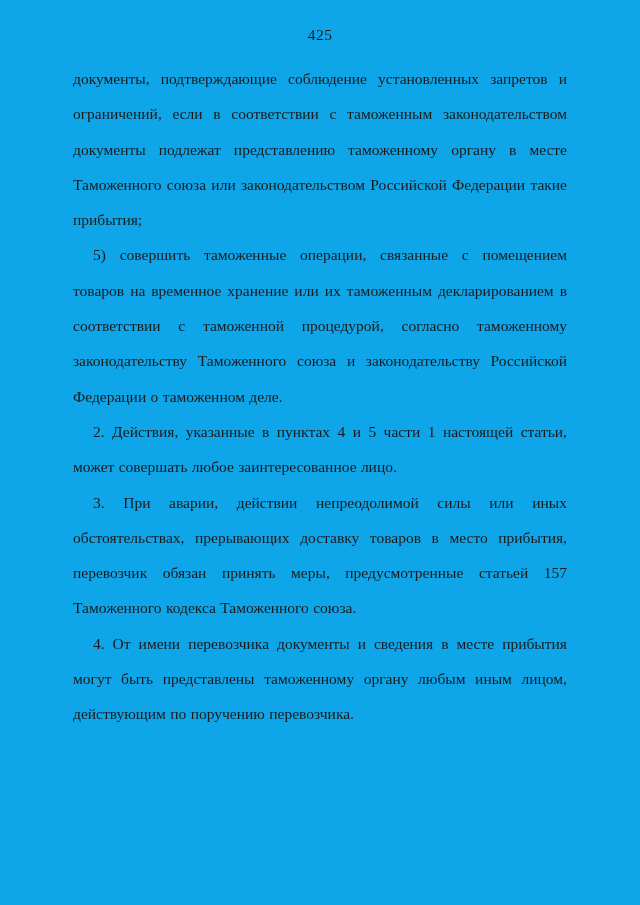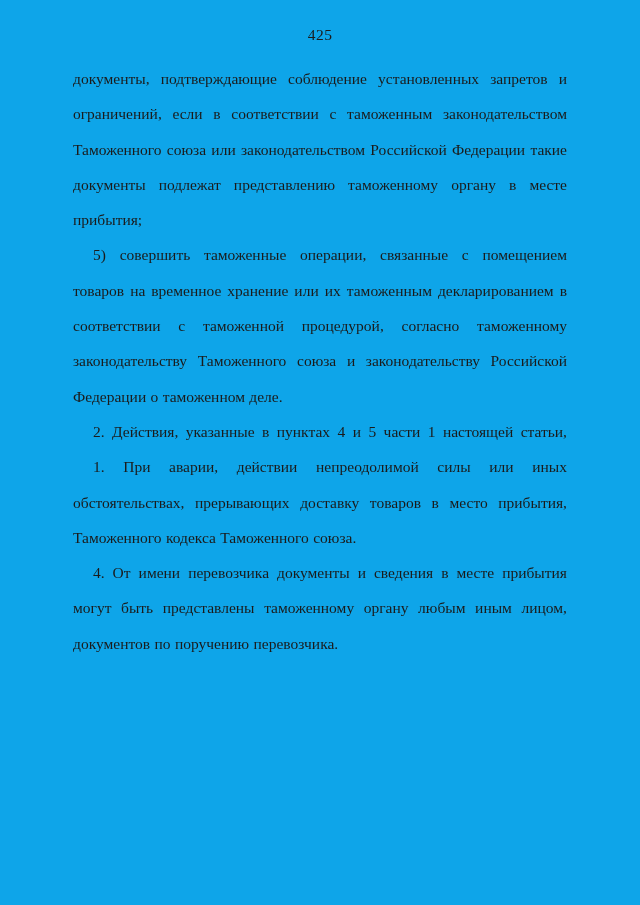--- a/index.html
+++ b/index.html
@@ -47,29 +47,31 @@
   }
 </style>
 </head>
 <body>
 
 <div class="page">
   <div class="page-number">425</div>
   <div class="doc-body">
       <div class="line">документы, подтверждающие соблюдение установленных запретов и</div>
       <div class="line">ограничений, если в соответствии с таможенным законодательством</div>
+      <div class="line">документы подлежат представлению таможенному органу в месте</div>
       <div class="line">Таможенного союза или законодательством Российской Федерации такие</div>
-      <div class="line">документы подлежат представлению таможенному органу в месте</div>
       <div class="line para-end">прибытия;</div>
       <div class="line indent">5) совершить таможенные операции, связанные с помещением</div>
       <div class="line">товаров на временное хранение или их таможенным декларированием в</div>
       <div class="line">соответствии с таможенной процедурой, согласно таможенному</div>
       <div class="line">законодательству Таможенного союза и законодательству Российской</div>
       <div class="line para-end">Федерации о таможенном деле.</div>
       <div class="line indent">2. Действия, указанные в пунктах 4 и 5 части 1 настоящей статьи,</div>
-      <div class="line indent">1. При аварии, действии непреодолимой силы или иных</div>
+      <div class="line para-end">может совершать любое заинтересованное лицо.</div>
+      <div class="line indent">3. При аварии, действии непреодолимой силы или иных</div>
       <div class="line">обстоятельствах, прерывающих доставку товаров в место прибытия,</div>
+      <div class="line">перевозчик обязан принять меры, предусмотренные статьей 157</div>
       <div class="line para-end">Таможенного кодекса Таможенного союза.</div>
       <div class="line indent">4. От имени перевозчика документы и сведения в месте прибытия</div>
       <div class="line">могут быть представлены таможенному органу любым иным лицом,</div>
-      <div class="line para-end">документов по поручению перевозчика.</div>
+      <div class="line para-end">действующим по поручению перевозчика.</div>
     </div>
 </div>
 
 </body></html>

